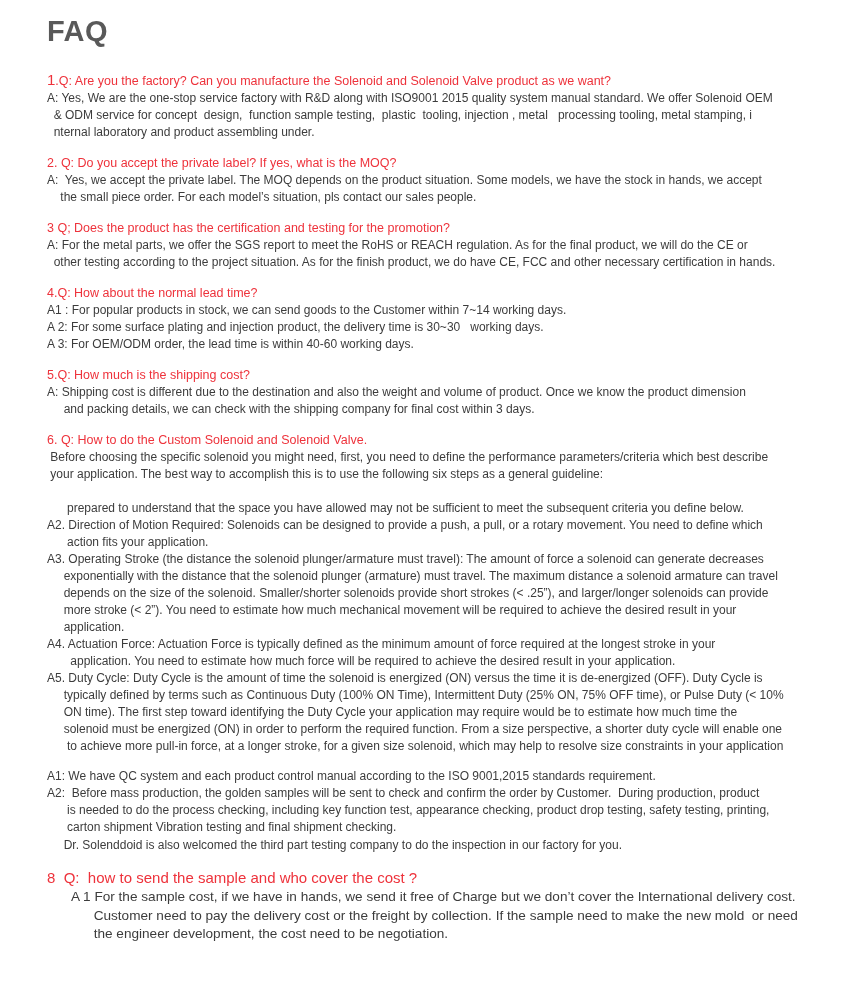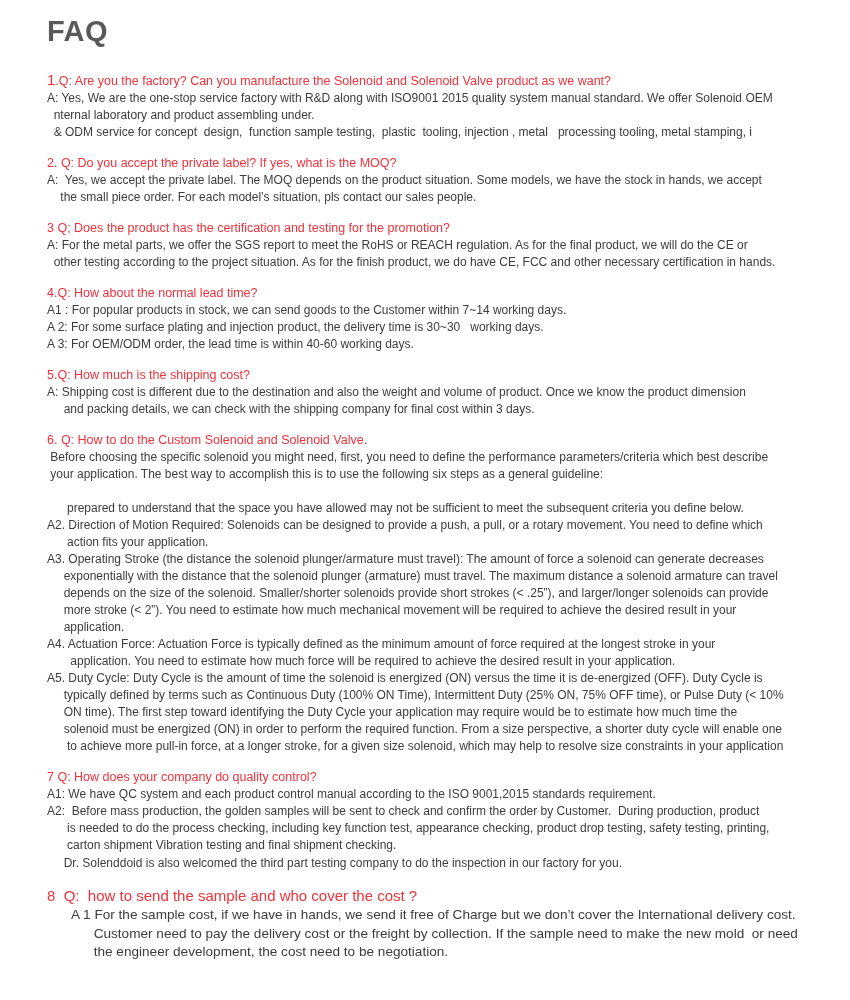--- a/index.html
+++ b/index.html
@@ -68,22 +68,22 @@
 </style>
 </head>
 <body>
 
 <div class="page">
   <h1 class="doc-title">FAQ</h1>
   <main id="faq-list">
       <section class="faq-item">
         <div class="question"><span class="qnum">1</span>.Q: Are you the factory? Can you manufacture the Solenoid and Solenoid Valve product as we want?</div>
         <div class="answer-line">A: Yes, We are the one-stop service factory with R&amp;D along with ISO9001 2015 quality system manual standard. We offer Solenoid OEM</div>
+        <div class="answer-line">  &amp; ODM service for concept  design,  function sample testing,  plastic  tooling, injection , metal   processing tooling, metal stamping, i</div>
         <div class="answer-line">  nternal laboratory and product assembling under.</div>
-        <div class="answer-line">  &amp; ODM service for concept  design,  function sample testing,  plastic  tooling, injection , metal   processing tooling, metal stamping, i</div>
       </section>
       <section class="faq-item">
         <div class="question">2. Q: Do you accept the private label? If yes, what is the MOQ?</div>
         <div class="answer-line">A:  Yes, we accept the private label. The MOQ depends on the product situation. Some models, we have the stock in hands, we accept</div>
         <div class="answer-line">    the small piece order. For each model’s situation, pls contact our sales people.</div>
       </section>
       <section class="faq-item">
         <div class="question">3 Q; Does the product has the certification and testing for the promotion?</div>
         <div class="answer-line">A: For the metal parts, we offer the SGS report to meet the RoHS or REACH regulation. As for the final product, we will do the CE or</div>
         <div class="answer-line">  other testing according to the project situation. As for the finish product, we do have CE, FCC and other necessary certification in hands.</div>
@@ -114,21 +114,20 @@
         <div class="answer-line">     application.</div>
         <div class="answer-line">A4. Actuation Force: Actuation Force is typically defined as the minimum amount of force required at the longest stroke in your</div>
         <div class="answer-line">       application. You need to estimate how much force will be required to achieve the desired result in your application.</div>
         <div class="answer-line">A5. Duty Cycle: Duty Cycle is the amount of time the solenoid is energized (ON) versus the time it is de-energized (OFF). Duty Cycle is</div>
         <div class="answer-line">     typically defined by terms such as Continuous Duty (100% ON Time), Intermittent Duty (25% ON, 75% OFF time), or Pulse Duty (&lt; 10%</div>
         <div class="answer-line">     ON time). The first step toward identifying the Duty Cycle your application may require would be to estimate how much time the</div>
         <div class="answer-line">     solenoid must be energized (ON) in order to perform the required function. From a size perspective, a shorter duty cycle will enable one</div>
         <div class="answer-line">      to achieve more pull-in force, at a longer stroke, for a given size solenoid, which may help to resolve size constraints in your application</div>
       </section>
       <section class="faq-item">
-        <div class="question">7 Q: How does your company do quality control?</div>
         <div class="answer-line">A1: We have QC system and each product control manual according to the ISO 9001,2015 standards requirement.</div>
         <div class="answer-line">A2:  Before mass production, the golden samples will be sent to check and confirm the order by Customer.  During production, product</div>
         <div class="answer-line">      is needed to do the process checking, including key function test, appearance checking, product drop testing, safety testing, printing,</div>
         <div class="answer-line">      carton shipment Vibration testing and final shipment checking.</div>
         <div class="answer-line em-line">     Dr. Solenddoid is also welcomed the third part testing company to do the inspection in our factory for you.</div>
       </section>
       <section class="faq-item large">
         <div class="question">8  Q:  how to send the sample and who cover the cost ?</div>
         <div class="answer-line">A 1 For the sample cost, if we have in hands, we send it free of Charge but we don’t cover the International delivery cost.</div>
         <div class="answer-line">      Customer need to pay the delivery cost or the freight by collection. If the sample need to make the new mold  or need</div>

